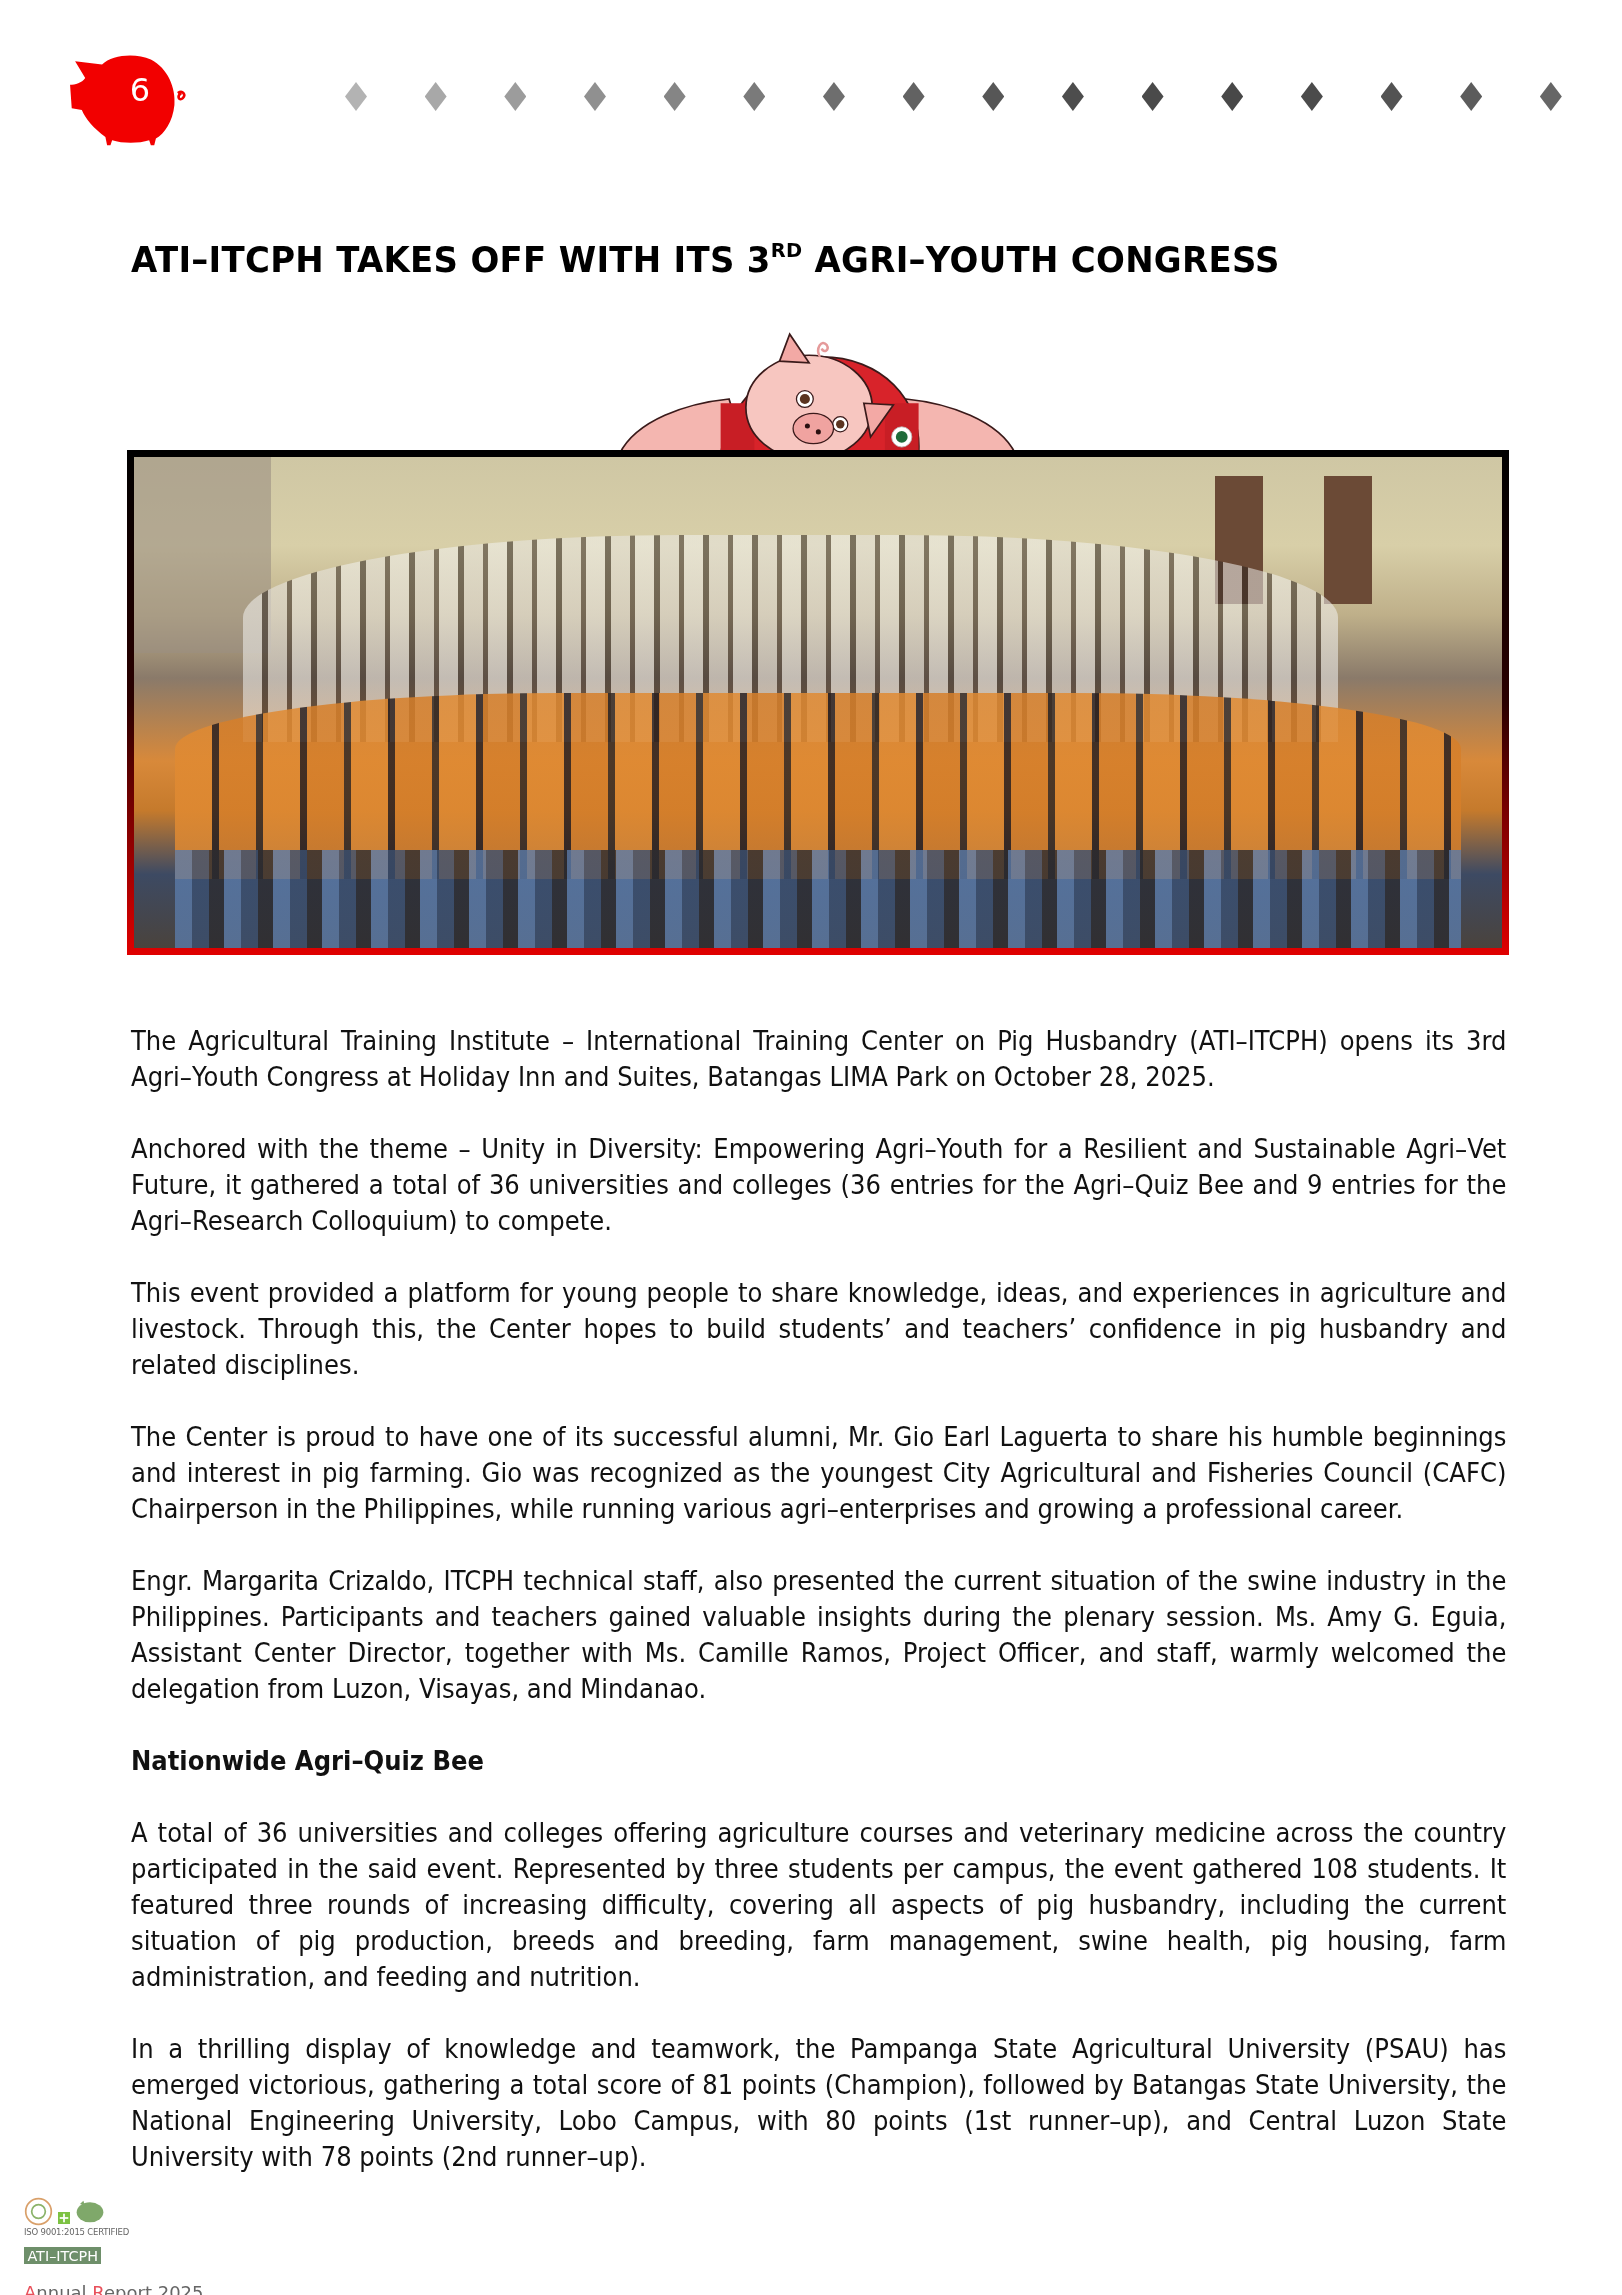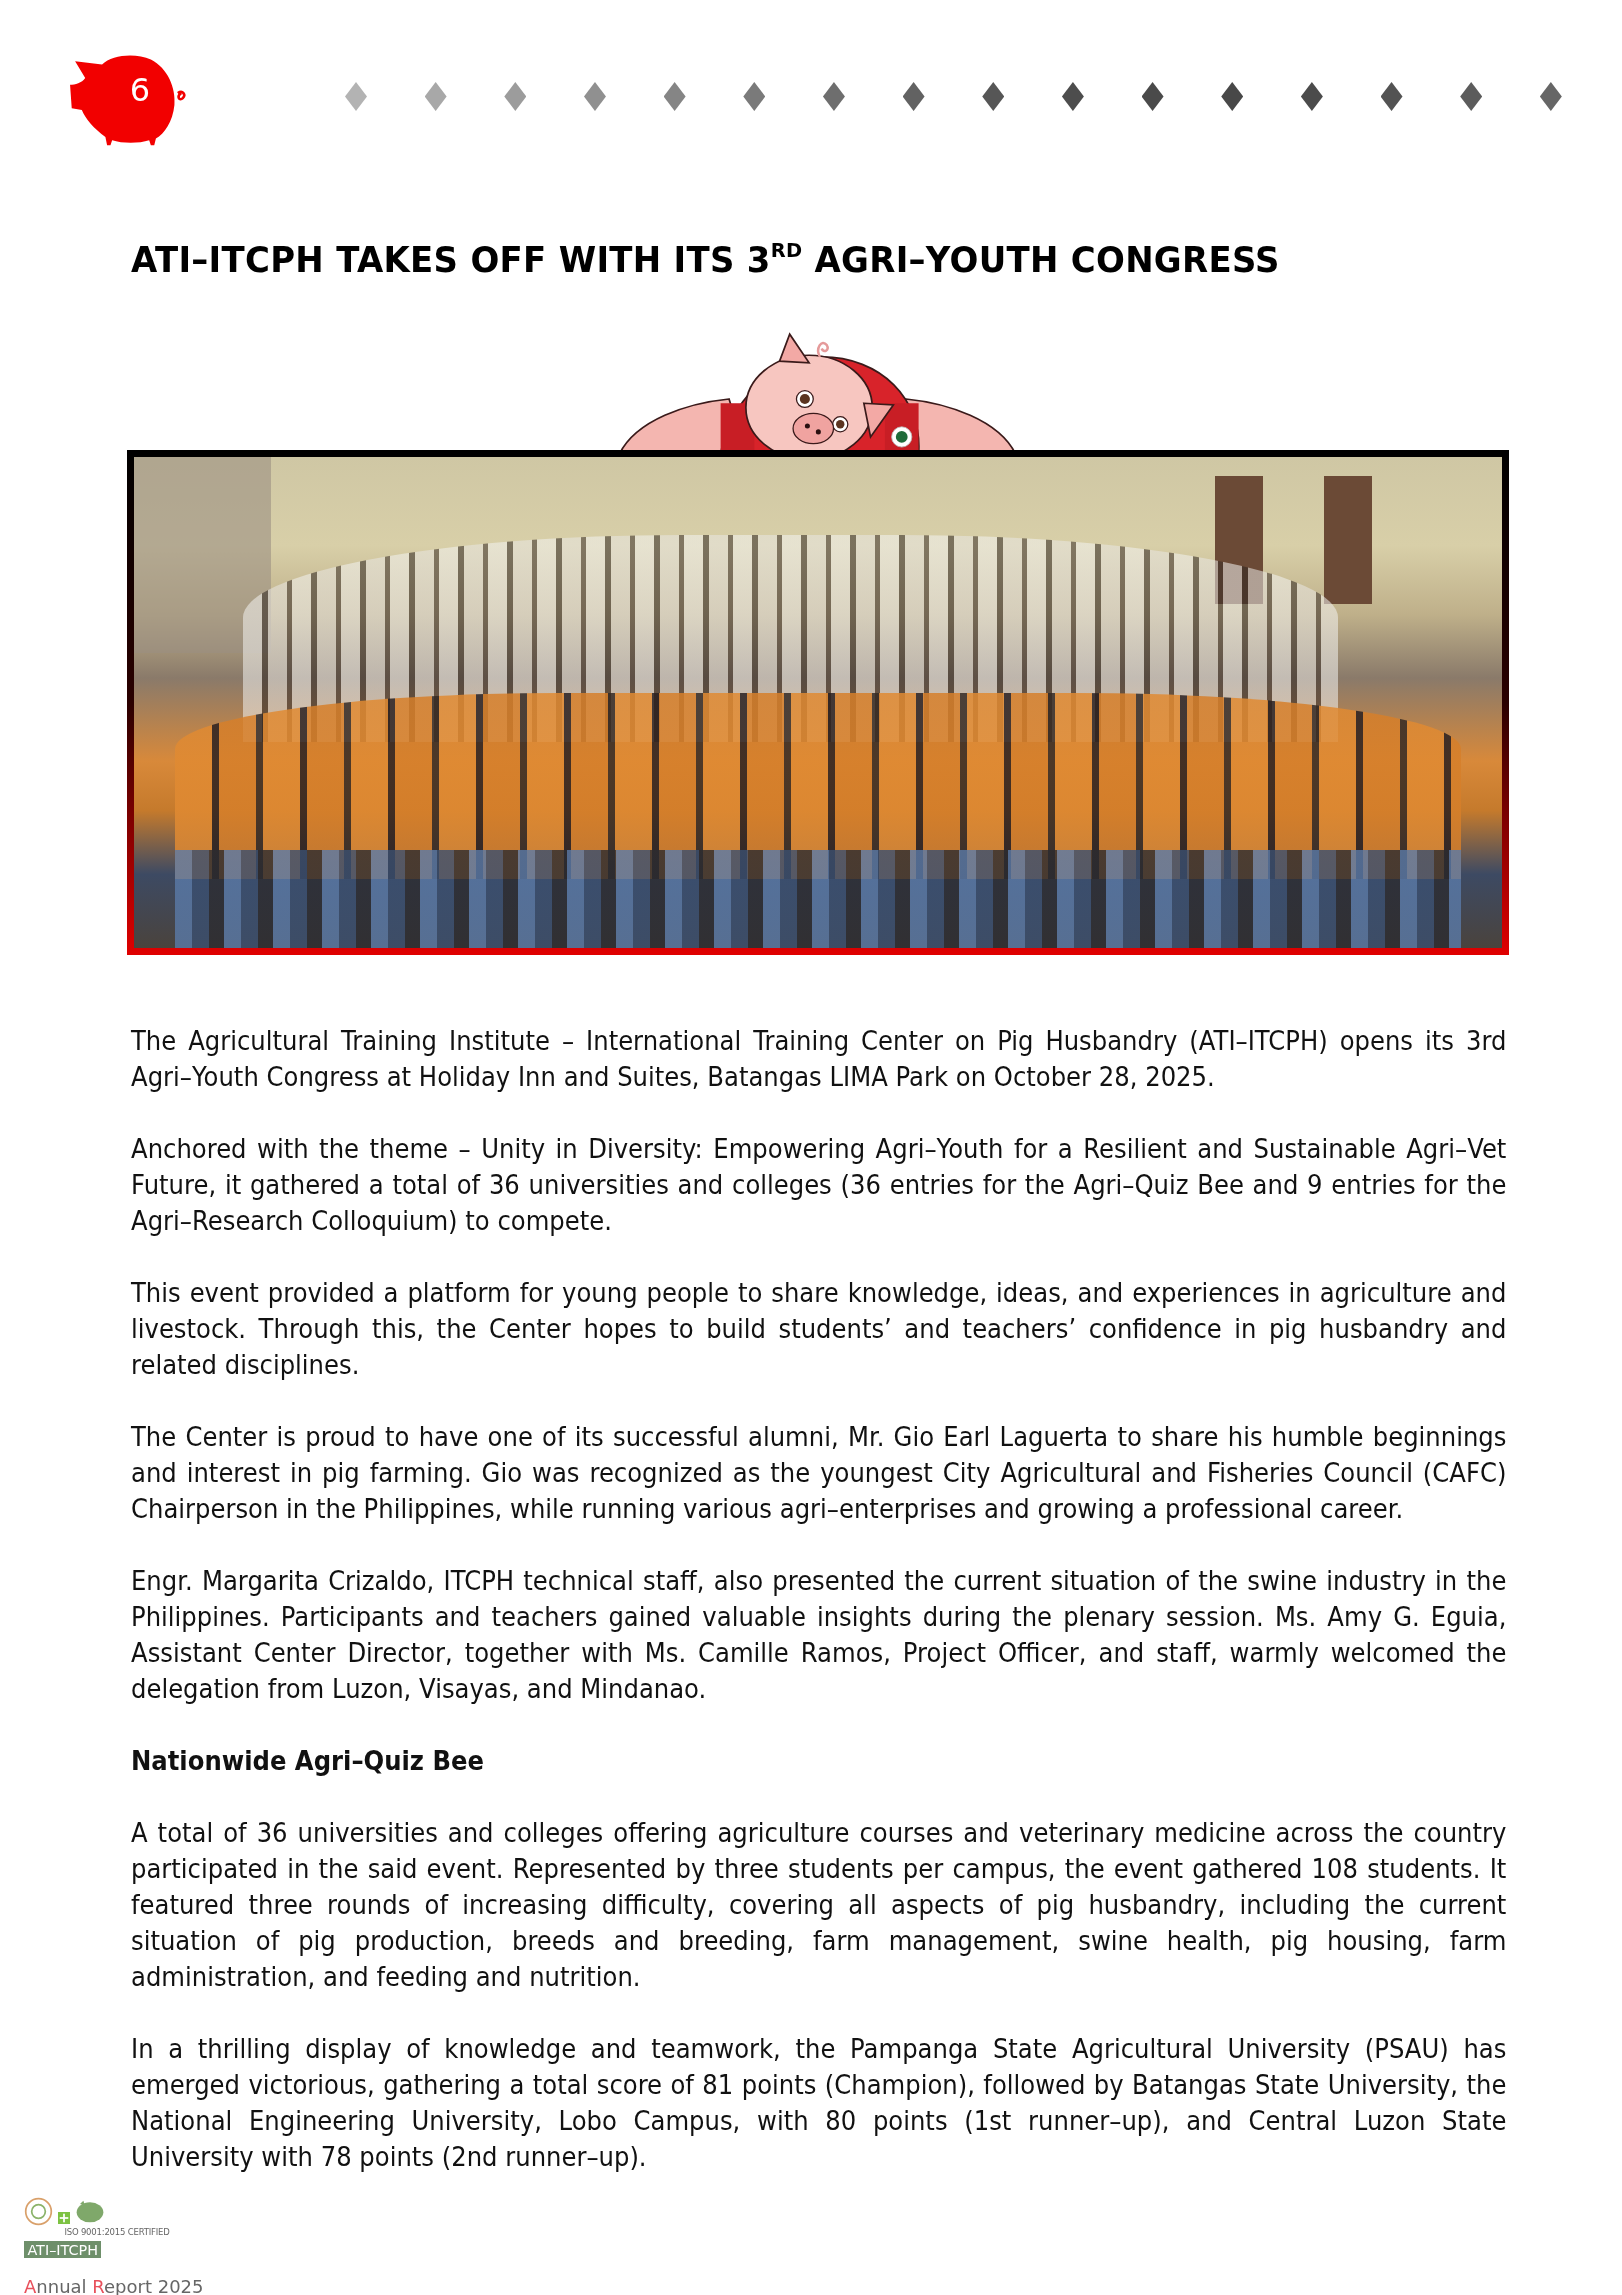--- a/index.html
+++ b/index.html
@@ -18,22 +18,22 @@
   .photo .crowd-back { position: absolute; left: 8%; right: 12%; top: 16%; height: 42%; background: repeating-linear-gradient(90deg, #f2f2f0 0 18.6px, #2e2520 18.6px 25px, #e8e6e2 25px 44px, #3a2e28 44px 49px); opacity: .55; border-radius: 40% 40% 0 0; }
   .photo .crowd-front { position: absolute; left: 3%; right: 3%; top: 48%; height: 38%; background: repeating-linear-gradient(90deg, #e08a32 0 37px, #2a2020 37px 44px, #d67f2a 44px 81px, #352a24 81px 88px); opacity: .85; border-radius: 30% 30% 0 0; }
   .photo .crowd-legs { position: absolute; left: 3%; right: 3%; top: 80%; height: 20%; background: repeating-linear-gradient(90deg, #5a7aa8 0 17px, #3a4f70 17px 34px, #2b2b30 34px 49px); opacity: .8; }
   .photo .wall-left { position: absolute; left: 0; top: 0; width: 10%; height: 40%; background: #9b9082; opacity: .6; }
   .photo .door { position: absolute; top: 4%; width: 3.5%; height: 26%; background: #6b4a36; }
   .body-text { position: absolute; left: 131px; top: 1023px; width: 1376px; font-family: "DejaVu Sans", sans-serif; font-size: 26px; line-height: 36px; color: #111; transform: scaleX(0.935); transform-origin: left top; width: 1471px; }
   .body-text p { margin: 0 0 36px 0; text-align: justify; }
   .body-text h3 { margin: 0 0 36px 0; font-size: 26px; font-weight: bold; line-height: 36px; }
   .footer { position: absolute; left: 24px; top: 2197px; width: 186px; }
   .footer .logos { display: flex; align-items: center; gap: 5px; height: 29px; }
-  .footer .iso { font-size: 8.5px; color: #666; margin-top: 0.8px; letter-spacing: -0.2px; text-align: center; }
-  .footer .org-badge { display: inline-block; background: #6e8f6a; color: #fff; font-size: 14.4px; padding: 0.8px 3.4px; margin-top: 4px; }
+  .footer .iso { font-size: 8.5px; color: #666; margin-top: 0.8px; letter-spacing: -0.2px; }
+  .footer .org-badge { display: inline-block; background: #6e8f6a; color: #fff; font-size: 14.4px; padding: 0.8px 3.4px; margin-top: 10px; }
   .footer .report { font-size: 18px; color: #666; margin-top: 18px; }
   .footer .report .accent { color: #e8505b; }
 </style>
 </head>
 <body>
 
 <div class="page-badge">
   <svg viewBox="0 0 150 120">
     <path d="M8 18 L40 22 C52 10 80 8 98 16 C118 26 128 50 126 70 C124 90 114 104 104 110 L102 118 L98 118 L96 112 C84 116 64 116 52 112 L50 118 L46 118 L44 108 C30 98 20 86 16 76 L4 74 L2 46 C8 46 16 44 20 38 Z" fill="#f20000"></path>
     <path d="M130 56 c6 -4 10 2 6 6 c-4 4 -8 -2 -2 -6" fill="none" stroke="#f20000" stroke-width="3"></path>

